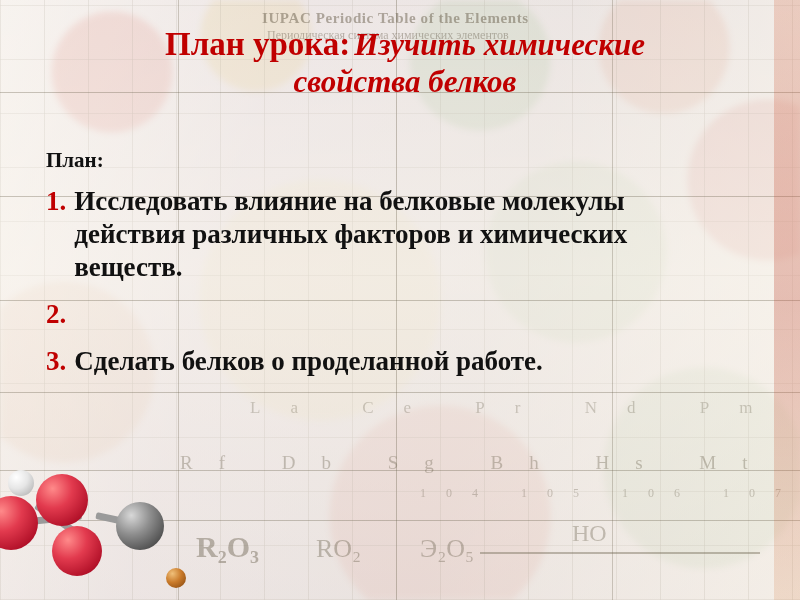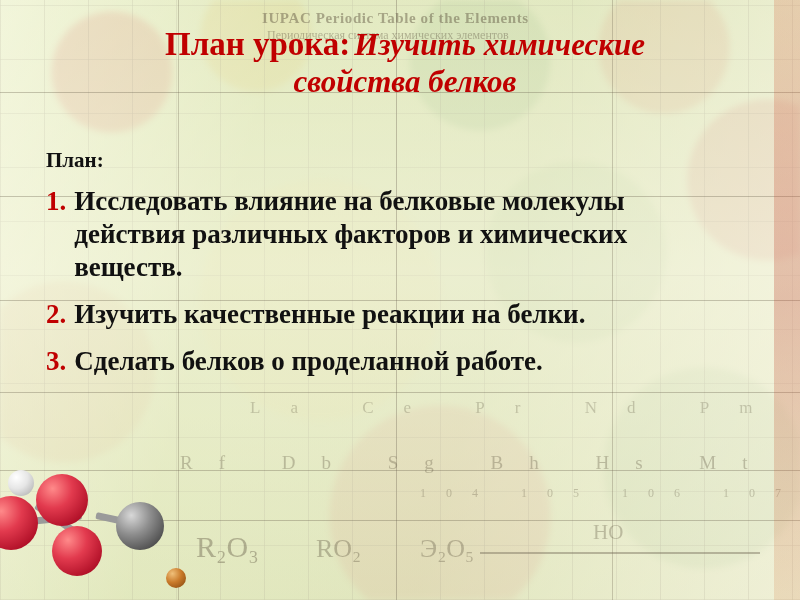--- a/index.html
+++ b/index.html
@@ -12,21 +12,21 @@
     overflow: hidden;
     font-family: "Liberation Serif", serif;
     background: #f4efe4;
   }
 
   .slide {
     position: relative;
     width: 800px;
     height: 600px;
     overflow: hidden;
-    background: #84cc16;
+    background: #c4b5fd;
   }
 
   
   .bg-base {
     position: absolute;
     inset: 0;
     background:
       linear-gradient(105deg, rgba(255,252,240,0.75) 0%, rgba(244,238,222,0.55) 30%, rgba(236,231,214,0.6) 60%, rgba(248,243,230,0.8) 100%),
       linear-gradient(0deg, rgba(226,214,186,0.45), rgba(226,214,186,0.45));
   }
@@ -72,24 +72,24 @@
     font-size: 15px;
     letter-spacing: 0.6px;
     color: rgba(90,80,60,0.45);
     font-weight: bold;
   }
   .gt-sub {
     top: 28px; left: 267px;
     font-size: 12px;
     color: rgba(90,80,60,0.38);
   }
-  .gt-r2o3 { top: 530px; left: 196px; font-size: 30px; color: rgba(95,85,65,0.40); }
+  .gt-r2o3 { top: 530px; left: 196px; font-size: 30px; color: rgba(95,85,65,0.40); font-weight: bold; }
   .gt-ro2  { top: 534px; left: 316px; font-size: 26px; color: rgba(95,85,65,0.36); }
   .gt-e2o5 { top: 534px; left: 420px; font-size: 26px; color: rgba(95,85,65,0.34); }
-  .gt-ho   { top: 520px; left: 572px; font-size: 21px; color: rgba(95,85,65,0.33); margin-left: 21px; }
+  .gt-ho   { top: 520px; left: 572px; font-size: 24px; color: rgba(95,85,65,0.33); }
   .gt-row-els {
     top: 452px; left: 180px;
     font-size: 19px;
     letter-spacing: 26px;
     color: rgba(95,85,65,0.33);
   }
   .gt-row-els2 {
     top: 398px; left: 250px;
     font-size: 17px;
     letter-spacing: 30px;
@@ -268,21 +268,20 @@
   <div class="body-block">
     <div class="plan-label">План:</div>
 
     <ul class="plan-list">
       <li class="plan-item">
         <span class="plan-num">1.</span>
         <span class="plan-text">Исследовать влияние на белковые молекулы действия различных факторов и химических веществ.</span>
       </li>
       <li class="plan-item">
         <span class="plan-num">2.</span>
-        <span class="plan-text">Изучить качественные реакции на белки.</span>
       </li>
       <li class="plan-item">
         <span class="plan-num">3.</span>
         <span class="plan-text">Сделать белков о проделанной работе.</span>
       </li>
     </ul>
   </div>
 
   <div class="molecule">
     <div class="bond" style="left:36px; top:42px; width:46px; height:7px; transform: rotate(34deg);"></div>

